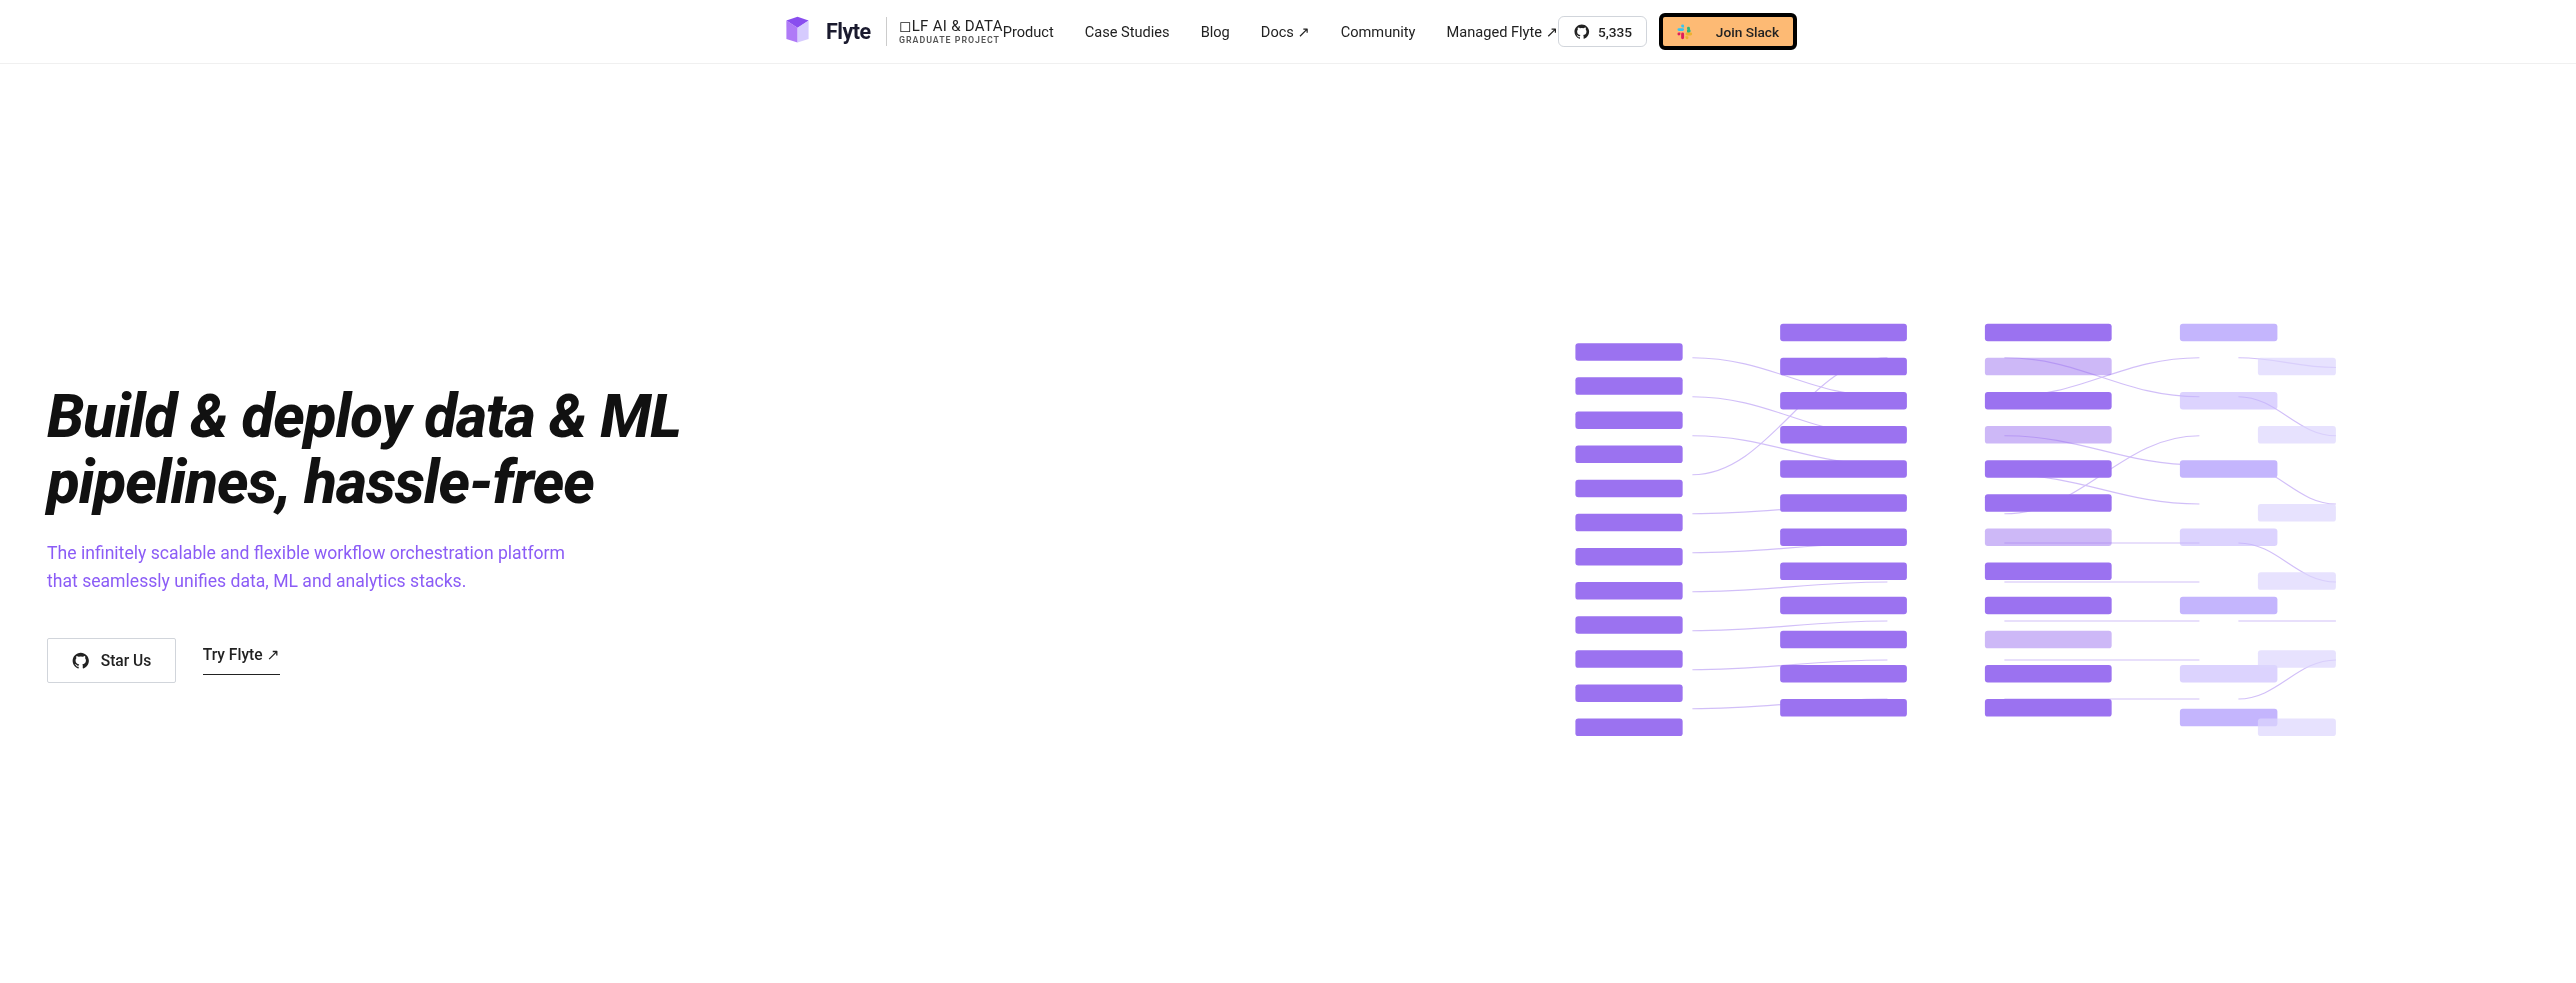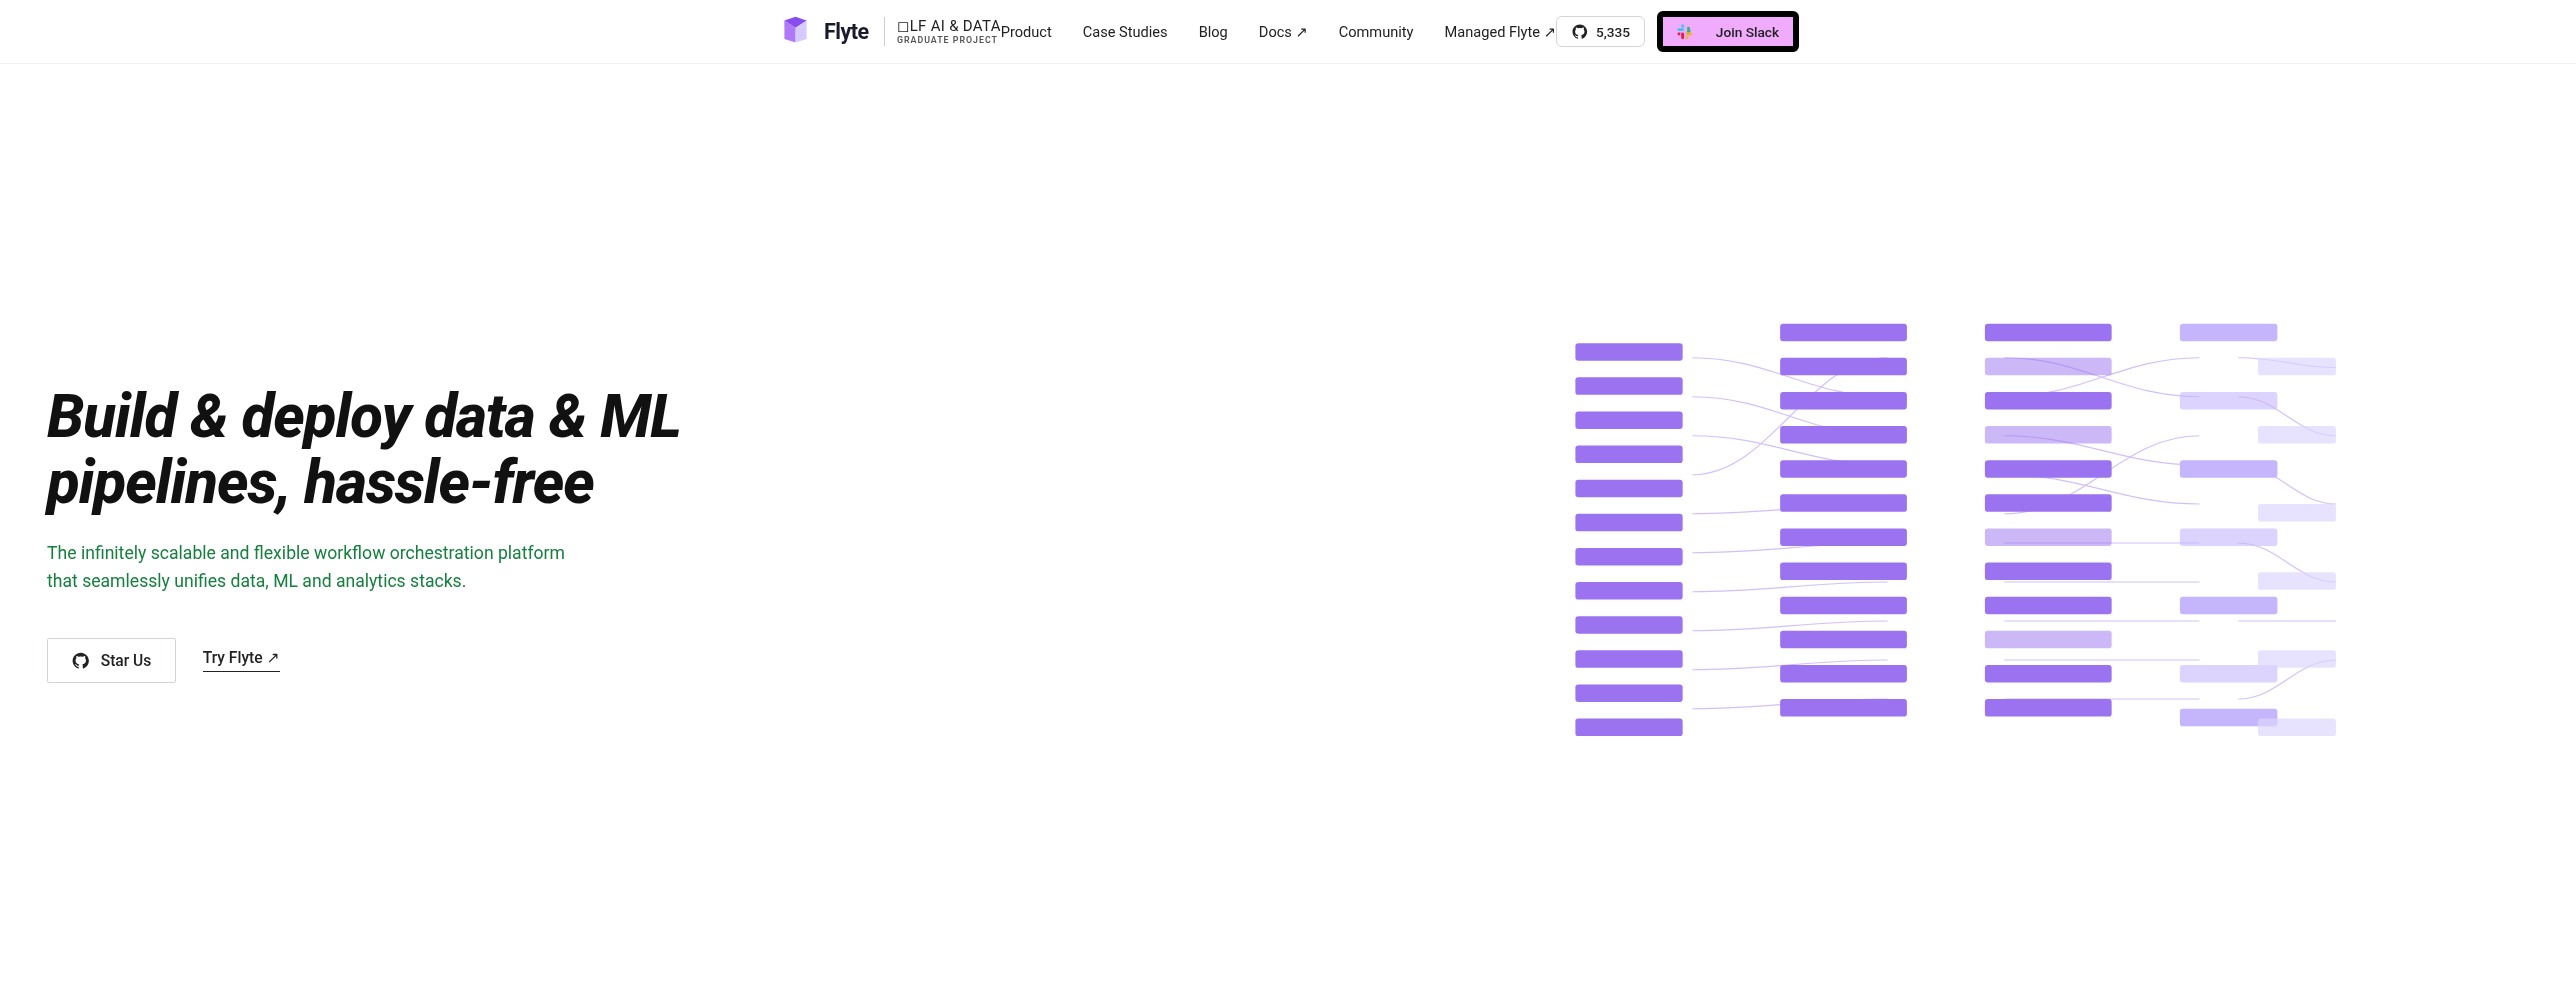--- a/index.html
+++ b/index.html
@@ -92,22 +92,22 @@
       font-weight: 500;
       color: #222;
       background: #fff;
       cursor: pointer;
       text-decoration: none;
     }
     .slack-btn {
       display: flex;
       align-items: center;
       gap: 22px;
-      background: #f0abfc;
-      border: 6px solid #000000;
+      background: #fdba74;
+      border: 4px solid #000000;
       border-radius: 5.9px;
       padding: 5.9px 13.7px;
       font-size: 13.7px;
       font-weight: 500;
       color: #222;
       cursor: pointer;
       text-decoration: none;
     }
 
     
@@ -129,21 +129,21 @@
       font-size: 60px;
       font-weight: 800;
       color: #111;
       line-height: 1.1;
       letter-spacing: -1px;
       margin-bottom: 23.4px;
       font-style: italic;
     }
     .hero-subtitle {
       font-size: 17.6px;
-      color: #15803d;
+      color: #8b5cf6;
       line-height: 1.6;
       max-width: 546px;
       margin-bottom: 43px;
     }
     .hero-actions {
       display: flex;
       align-items: center;
       gap: 27px;
     }
     .star-btn {
@@ -162,21 +162,21 @@
     }
     .try-link {
       font-size: 15.6px;
       color: #222;
       text-decoration: none;
       display: flex;
       align-items: center;
       gap: 3.9px;
       font-weight: 500;
       border-bottom: 1px solid #222;
-      padding-bottom: 4px;
+      padding-bottom: 10px;
     }
 
     
     .hero-visual {
       flex: 1;
       position: absolute;
       right: -19.5px;
       top: 0;
       bottom: 0;
       width: 55%;

